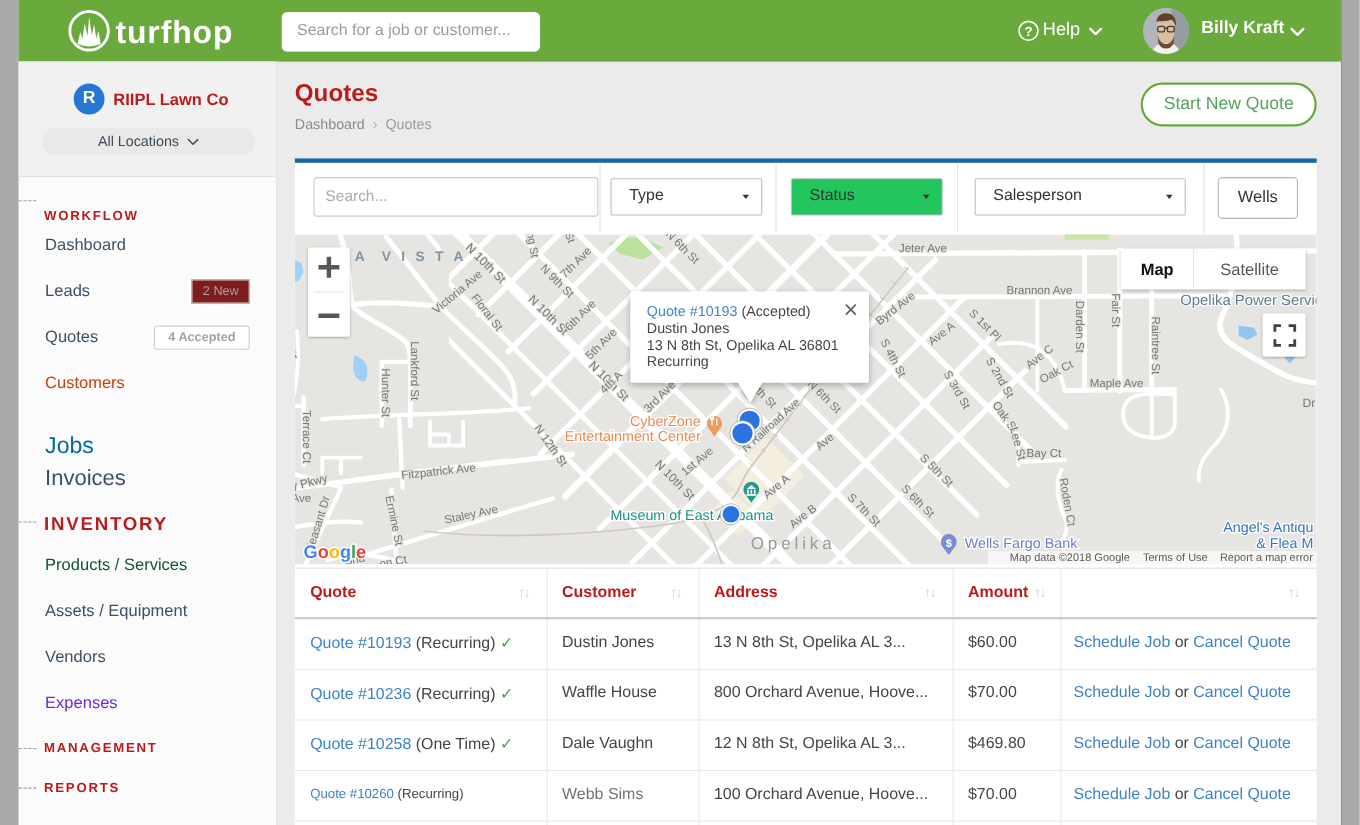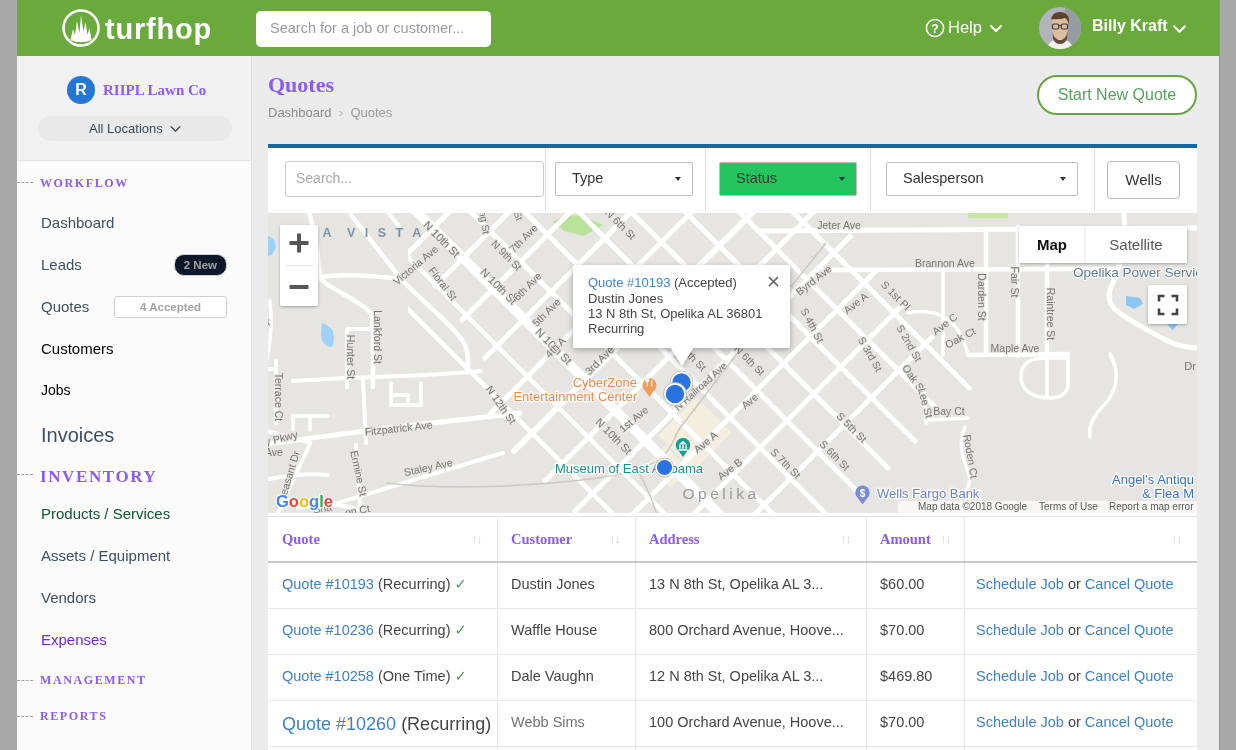--- a/index.html
+++ b/index.html
@@ -1,18 +1,18 @@
 <!DOCTYPE html>
 <html><head><meta charset="utf-8">
 <style>
 * { margin:0; padding:0; }
 html,body { width:1236px; height:750px; overflow:hidden; background:#ebebeb;
   font-family:"Liberation Sans",sans-serif; }
 .abs { position:absolute; }
-.navy { color:#8b5cf6;font-family:Liberation Serif, serif; }
+.navy { color:#b91c1c; }
 .lnk { color:#3f82c6; }
 </style></head>
 <body>
 <div class="abs" style="left:0;top:0;width:17px;height:750px;background:#a9a9a9"></div>
 <div class="abs" style="left:1219px;top:0;width:17px;height:750px;background:#a9a9a9;border-left:1px solid #919191;box-sizing:border-box"></div>
 <div class="abs" style="left:251px;top:56px;width:968px;height:694px;background:#ebebeb"></div>
 <div class="abs" style="left:17px;top:0;width:1202px;height:56px;background:#6aaa3d"></div>
 <svg class="abs" style="left:60px;top:7px" width="160" height="42" viewBox="0 0 160 42">
 <circle cx="21" cy="21" r="17.5" fill="none" stroke="#fff" stroke-width="2.6"></circle>
 <path d="M10.5,33 L13,22 L15,28 L17,14 L19.5,26 L21,8 L23.5,25 L25.5,15 L27.5,28 L29.5,21 L31.5,33 Q21,37.5 10.5,33 z" fill="#fff"></path>
@@ -58,28 +58,28 @@
     </svg>
   </div>
 <div class="abs" style="left:17px;top:56px;width:234px;height:694px;background:#fbfbfb;border-right:1px solid #e0e0e0"></div>
 <div class="abs" style="left:17px;top:56px;width:234px;height:104px;background:#f1f1f1;border-bottom:1px solid #e4e4e4"></div>
 <div class="abs" style="left:67px;top:76px;width:28px;height:28px;border-radius:50%;background:#2577d5;color:#fff;font-weight:bold;font-size:16px;text-align:center;line-height:28px">R</div>
 <div class="abs navy" style="left:103px;top:82px;font-size:15px;font-weight:bold">RIIPL Lawn Co</div>
 <div class="abs" style="left:38px;top:116px;width:194px;height:25px;border-radius:13px;background:#e9e9e9;text-align:center;line-height:25px;font-size:13px;color:#3c4a57">All Locations &nbsp;<span style="display:inline-block;vertical-align:1px"><svg width="11" height="6" viewBox="0 0 12 7" style="display:block">
         <path d="M1,1 L6,6 L11,1" stroke="#3c4a57" stroke-width="1.6" fill="none" stroke-linecap="round" stroke-linejoin="round"></path>
       </svg></span></div>
 <div class="abs" style="left:17px;top:182px;width:16px;border-top:1.5px dashed #98a1a8"></div>
-<div class="abs navy" style="left:40px;top:176px;font-size:12px;font-weight:bold;letter-spacing:1.6px">WORKFLOW</div>
+<div class="abs navy" style="left:40px;top:189px;font-size:12px;font-weight:bold;letter-spacing:1.6px">WORKFLOW</div>
 <div class="abs" style="left:41px;top:214px;font-size:15px;color:#3d4f61">Dashboard</div>
 <div class="abs" style="left:41px;top:256px;font-size:15px;color:#3d4f61">Leads</div>
-<div class="abs" style="right:1009px;top:254px;height:20px;line-height:20px;padding:0 9px;border:1px solid #d0d0d0;border-radius:10px;font-size:11.5px;font-weight:bold;color:#a3a3a3;background:#0f172a">2 New</div>
+<div class="abs" style="right:1009px;top:254px;height:20px;line-height:20px;padding:0 9px;border:1px solid #d0d0d0;border-radius:0;font-size:11.5px;font-weight:normal;color:#a3a3a3;background:#7f1d1d">2 New</div>
 <div class="abs" style="left:41px;top:298px;font-size:15px;color:#3d4f61">Quotes</div>
-<div class="abs" style="right:1009px;top:296px;height:20px;line-height:20px;padding:0 25px;border:1px solid #d0d0d0;border-radius:3px;font-size:11.5px;font-weight:bold;color:#a3a3a3;background:#fff">4 Accepted</div>
-<div class="abs" style="left:41px;top:340px;font-size:15px;color:#000000">Customers</div>
-<div class="abs" style="left:41px;top:382px;font-size:14px;color:#000000">Jobs</div>
+<div class="abs" style="right:1009px;top:296px;height:20px;line-height:20px;padding:0 12px;border:1px solid #d0d0d0;border-radius:3px;font-size:11.5px;font-weight:bold;color:#a3a3a3;background:#fff">4 Accepted</div>
+<div class="abs" style="left:41px;top:340px;font-size:15px;color:#c2410c">Customers</div>
+<div class="abs" style="left:41px;top:394px;font-size:21px;color:#0369a1">Jobs</div>
 <div class="abs" style="left:41px;top:424px;font-size:20px;color:#3d4f61">Invoices</div>
 <div class="abs" style="left:17px;top:474px;width:16px;border-top:1.5px dashed #98a1a8"></div>
 <div class="abs navy" style="left:40px;top:467px;font-size:17px;font-weight:bold;letter-spacing:1.6px">INVENTORY</div>
 <div class="abs" style="left:41px;top:505px;font-size:15px;color:#14532d">Products / Services</div>
 <div class="abs" style="left:41px;top:547px;font-size:15px;color:#3d4f61">Assets / Equipment</div>
 <div class="abs" style="left:41px;top:589px;font-size:15px;color:#3d4f61">Vendors</div>
 <div class="abs" style="left:41px;top:631px;font-size:15px;color:#6d28d9">Expenses</div>
 <div class="abs" style="left:17px;top:680px;width:16px;border-top:1.5px dashed #98a1a8"></div>
 <div class="abs navy" style="left:40px;top:673px;font-size:12px;font-weight:bold;letter-spacing:1.6px">MANAGEMENT</div>
 <div class="abs" style="left:17px;top:716px;width:16px;border-top:1.5px dashed #98a1a8"></div>
@@ -361,17 +361,17 @@
 <div class="abs" style="left:649px;top:622px;font-size:14.5px;color:#454545">800 Orchard Avenue, Hoove...</div>
 <div class="abs" style="left:880px;top:622px;font-size:14.5px;color:#454545">$70.00</div>
 <div class="abs" style="left:976px;top:622px;font-size:14.5px"><span class="lnk">Schedule Job</span> <span style="color:#454545">or</span> <span class="lnk">Cancel Quote</span></div>
 <div class="abs" style="left:268px;top:654px;width:929px;height:1px;background:#e8e8e8"></div>
 <div class="abs" style="left:282px;top:668px;font-size:14.5px"><span class="lnk">Quote #10258</span> <span style="color:#454545">(One Time)</span> <span style="color:#43a047">✓</span></div>
 <div class="abs" style="left:511px;top:668px;font-size:14.5px;color:#454545">Dale Vaughn</div>
 <div class="abs" style="left:649px;top:668px;font-size:14.5px;color:#454545">12 N 8th St, Opelika AL 3...</div>
 <div class="abs" style="left:880px;top:668px;font-size:14.5px;color:#454545">$469.80</div>
 <div class="abs" style="left:976px;top:668px;font-size:14.5px"><span class="lnk">Schedule Job</span> <span style="color:#454545">or</span> <span class="lnk">Cancel Quote</span></div>
 <div class="abs" style="left:268px;top:700px;width:929px;height:1px;background:#e8e8e8"></div>
-<div class="abs" style="left:282px;top:714px;font-size:18px"><span class="lnk">Quote #10260</span> <span style="color:#454545">(Recurring)</span></div>
+<div class="abs" style="left:282px;top:714px;font-size:12px"><span class="lnk">Quote #10260</span> <span style="color:#454545">(Recurring)</span></div>
 <div class="abs" style="left:511px;top:714px;font-size:14.5px;color:#737373">Webb Sims</div>
 <div class="abs" style="left:649px;top:714px;font-size:14.5px;color:#454545">100 Orchard Avenue, Hoove...</div>
 <div class="abs" style="left:880px;top:714px;font-size:14.5px;color:#454545">$70.00</div>
 <div class="abs" style="left:976px;top:714px;font-size:14.5px"><span class="lnk">Schedule Job</span> <span style="color:#454545">or</span> <span class="lnk">Cancel Quote</span></div>
 <div class="abs" style="left:268px;top:746px;width:929px;height:1px;background:#e8e8e8"></div>
 </body></html>

